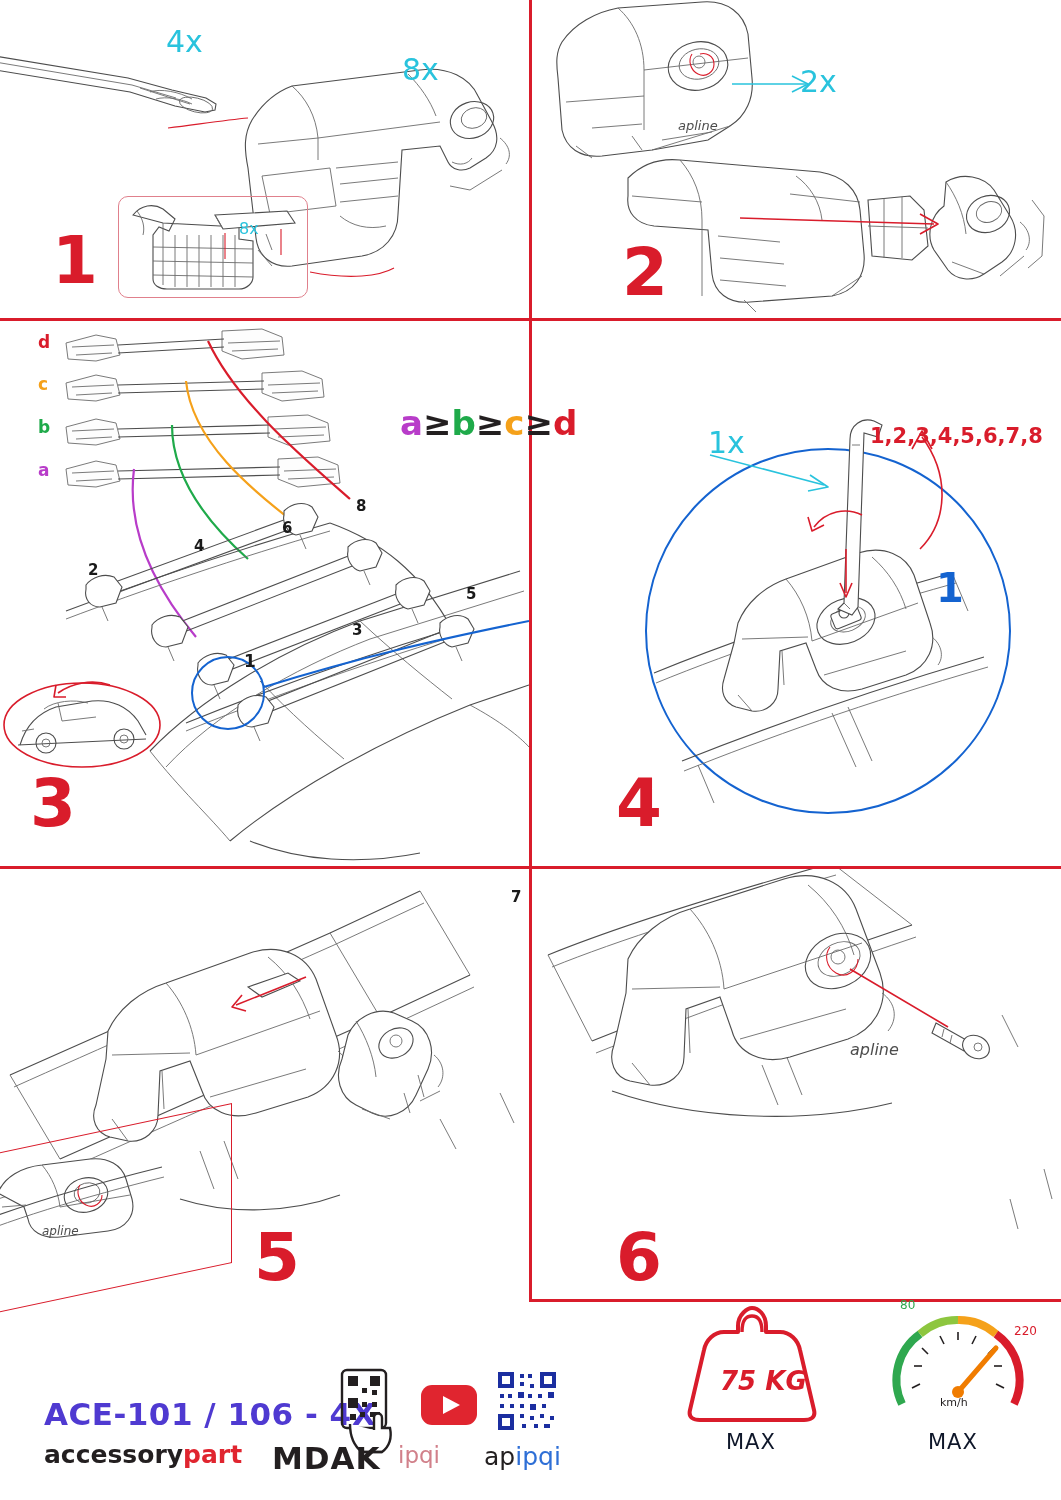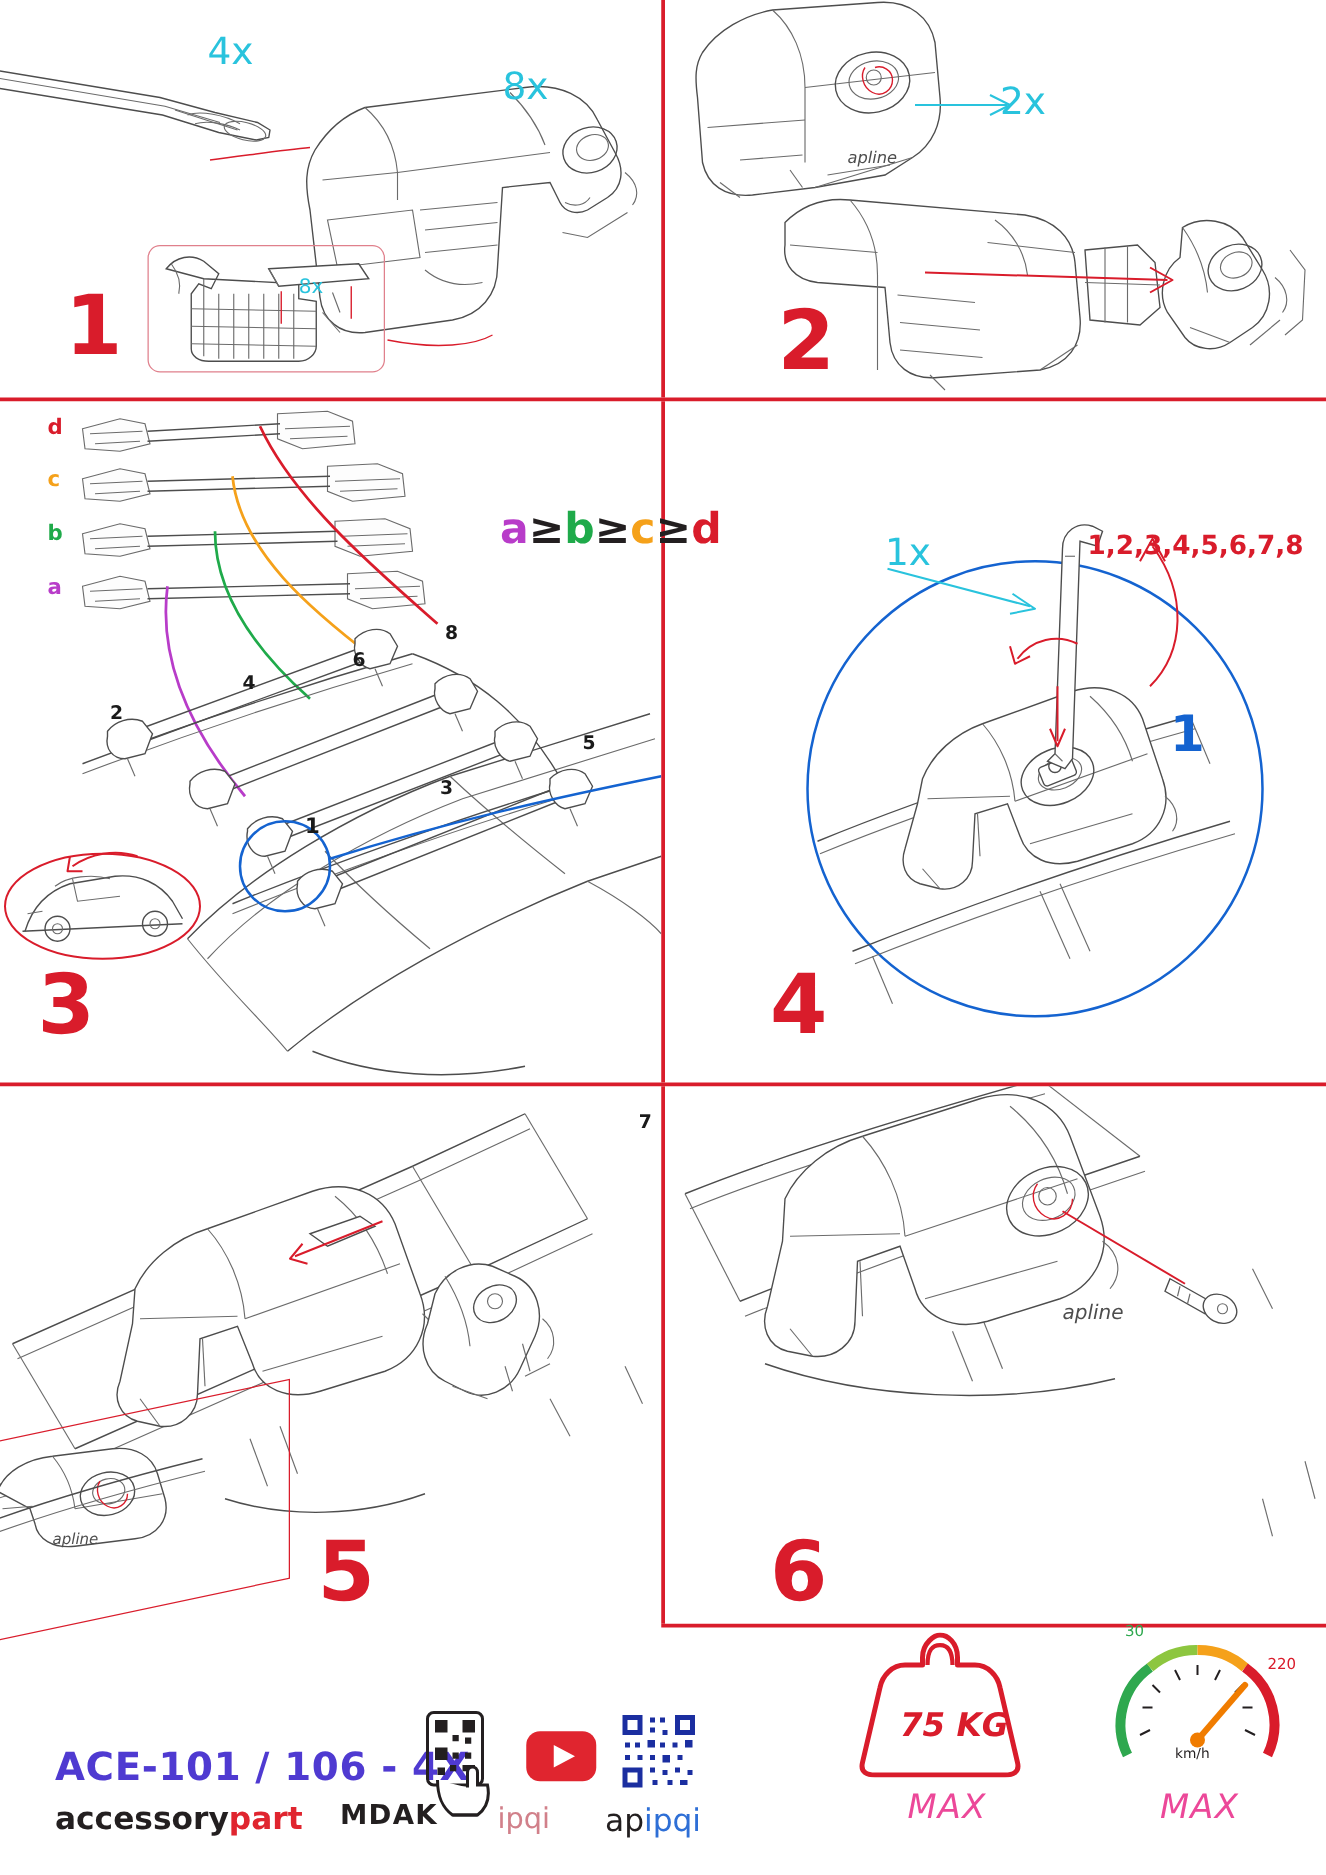--- a/index.html
+++ b/index.html
@@ -92,24 +92,23 @@
     position: absolute;
     font-family: "DejaVu Sans", sans-serif;
     font-size: 25px;
     font-weight: bold;
   }
   .brand-dark { color: #231f20; }
   .brand-red { color: #e0252f; }
   .max-lbl {
     position: absolute;
     font-family: "DejaVu Sans", sans-serif;
-    font-size: 27px;
-    color: #ec4899;
+    font-size: 21px;
+    color: #0f172a;
     letter-spacing: 1px;
-    font-style: italic;
   }
   .weight-txt {
     position: absolute;
     font-family: "DejaVu Sans", sans-serif;
     font-size: 26px;
     font-weight: bold;
     color: #d91c2b;
     font-style: italic;
   }
   .gauge-t {
@@ -571,21 +570,21 @@
         <rect x="36" y="22" width="5" height="5"></rect>
           <rect x="26" y="34" width="5" height="5"></rect>
         <rect x="36" y="34" width="5" height="5"></rect>
           <rect x="24" y="44" width="5" height="5"></rect>
         <rect x="34" y="44" width="10" height="5"></rect>
           <rect x="14" y="46" width="6" height="6"></rect>
       </g>
       <path d="M14 56 C14 70 18 78 26 84 L46 84 C54 78 56 70 54 60 L46 60 L46 50 C46 44 38 44 38 50 L38 62" fill="#ffffff" stroke="#231f20" stroke-width="2.4"></path>
       <path d="M46 84 L26 84" stroke="#231f20" stroke-width="2.4" fill="none"></path>
     </svg>
-    <div style="position:absolute; left:272px; top:140px; font-family:'DejaVu Sans',sans-serif; font-size:22px; font-weight:bold; color:#231f20; letter-spacing:1px;">
+    <div style="position:absolute; left:272px; top:140px; font-family:'DejaVu Sans',sans-serif; font-size:31px; font-weight:bold; color:#231f20; letter-spacing:1px;">
       <span>MDAK</span>
     </div>
 
     <svg style="position:absolute; left:420px; top:84px;" width="58" height="42" viewBox="0 0 58 42">
       <rect x="1" y="1" width="56" height="40" rx="11" fill="#e0252f"></rect>
       <path d="M23 12 L40 21 L23 30 Z" fill="#ffffff"></path>
     </svg>
     <div style="position:absolute; left:398px; top:142px; font-family:'DejaVu Sans',sans-serif; font-size:23px; color:#d1808a;">
       <span>ipqi</span>
     </div>
@@ -649,19 +648,19 @@
         <path d="M56 36 L60 44"></path>
           <path d="M74 32 L74 40"></path>
           <path d="M92 36 L88 44"></path>
         <path d="M110 48 L104 54"></path>
           <path d="M118 66 L110 66"></path>
           <path d="M120 88 L112 84"></path>
       </g>
       <path d="M74 92 L112 48" stroke="#f07c00" stroke-width="5" stroke-linecap="round" fill="none"></path>
       <circle cx="74" cy="92" r="6" fill="#f07c00"></circle>
     </svg>
-    <div class="gauge-t" style="left:368px; top:-2px; color:#2fa84f;">30</div>
+    <div class="gauge-t" style="left:368px; top:-2px; color:#2fa84f;">80</div>
     <div class="gauge-t" style="left:482px; top:24px; color:#d91c2b;">220</div>
     <div class="kmh" style="left:408px; top:96px;">km/h</div>
     <div class="max-lbl" style="left:396px; top:130px;">MAX</div>
   </div>
 
 </div>
 
 </body></html>

